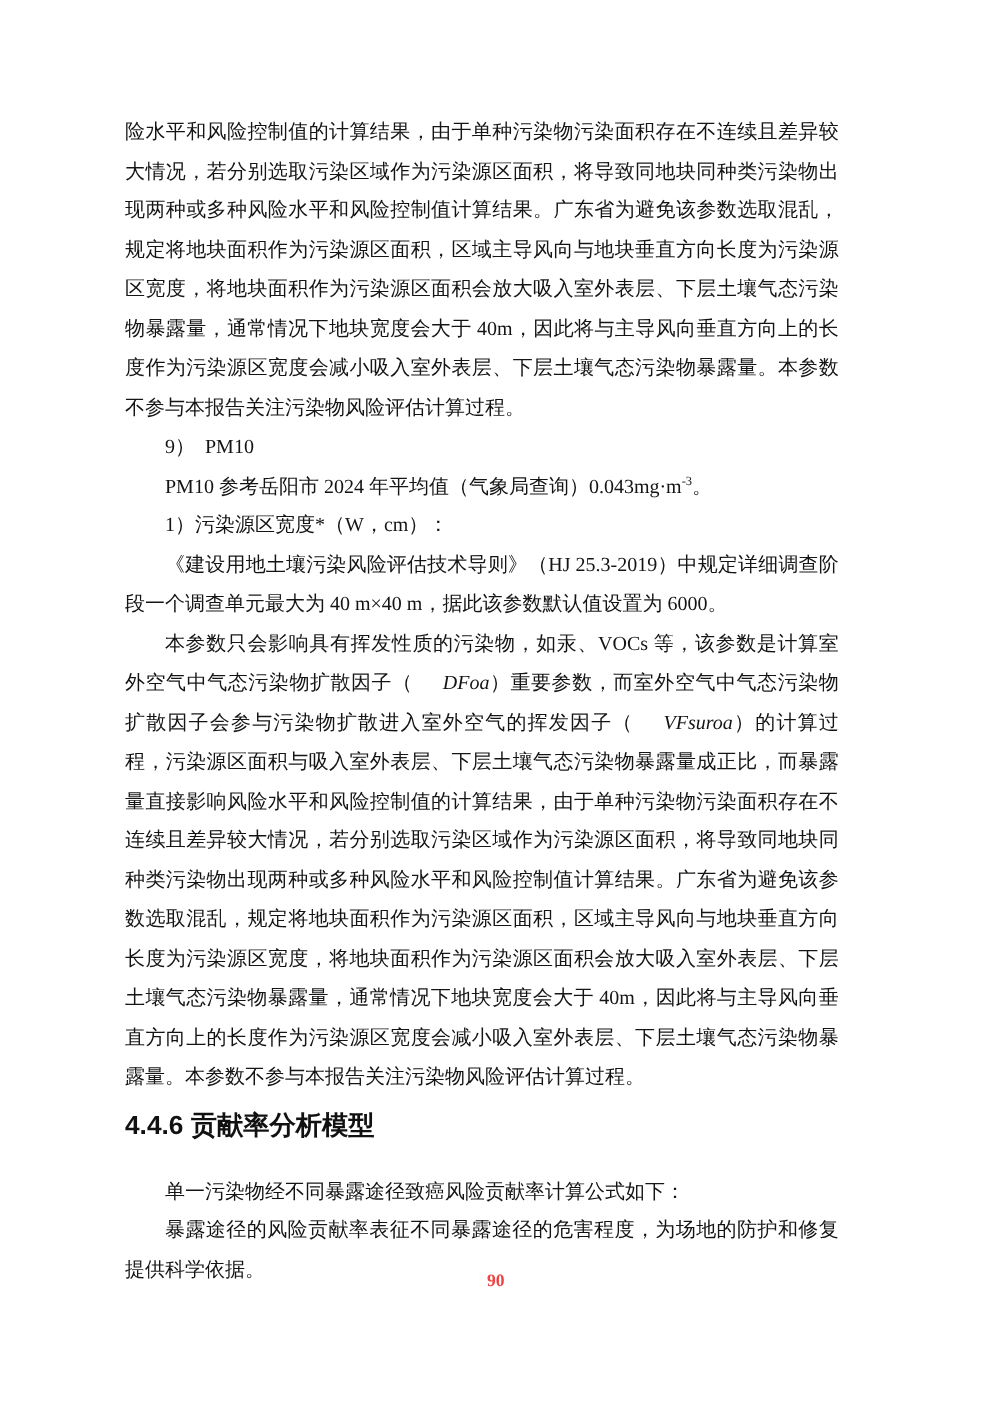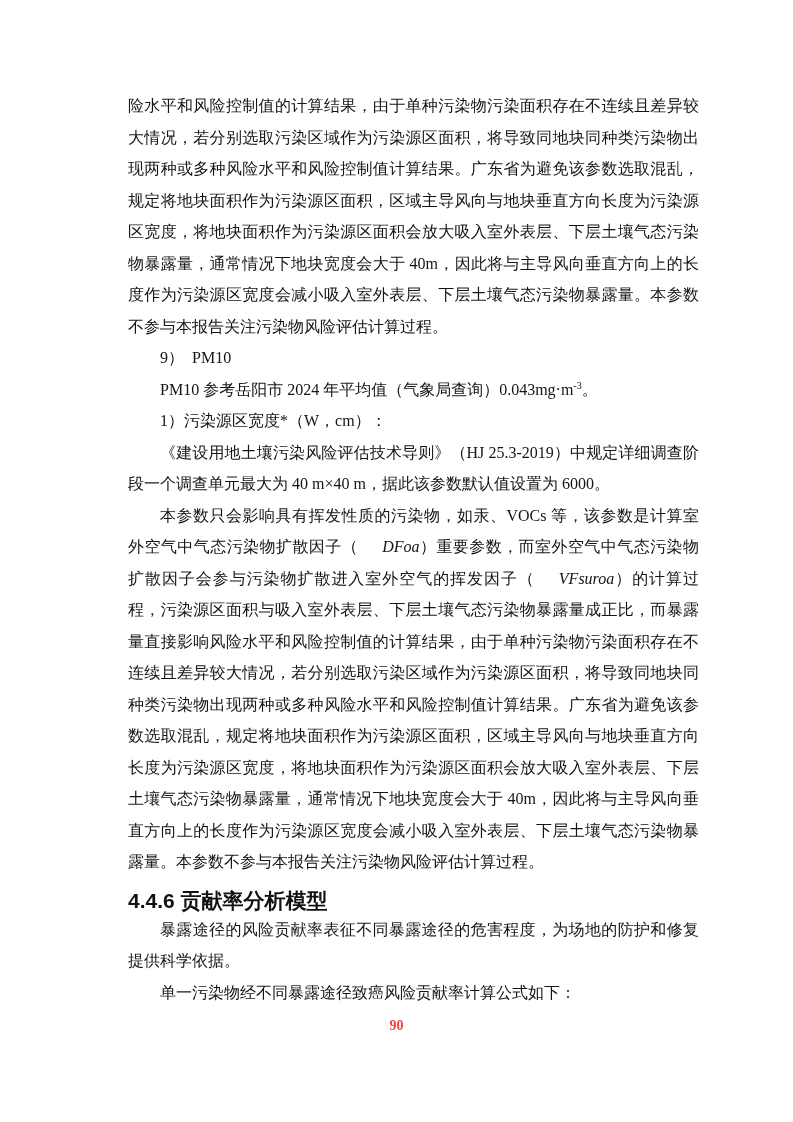--- a/index.html
+++ b/index.html
@@ -11,21 +11,21 @@
     position: relative;
     width: 793px;
     height: 1122px;
     background: #ffffff;
     font-family: "Liberation Serif", serif;
     color: #141414;
     overflow: hidden;
   }
   .content {
     position: absolute;
-    left: 128px;
+    left: 100px;
     top: 90px;
     width: 571px;
     font-size: 16px;
     line-height: 31.5px;
     text-align: justify;
   }
   .content p {
     margin: 0;
     padding: 0;
   }
@@ -38,21 +38,21 @@
   }
   sup {
     font-size: 10px;
     line-height: 0;
   }
   .section-heading {
     font-family: "Liberation Sans", sans-serif;
     font-weight: bold;
     font-size: 21px;
     line-height: 26px;
-    margin: 10px 0 0 0;
+    margin: 10px 0 24px 0;
     padding: 0;
     text-align: left;
     text-indent: 0;
     color: #111111;
   }
   .page-number {
     position: absolute;
     top: 1018px;
     left: 0;
     width: 100%;
@@ -76,20 +76,20 @@
     <p class="indent"><span>PM10 参考岳阳市 2024 年平均值（气象局查询）0.043mg·m</span><sup>-3</sup><span>。</span></p>
 
     <p class="indent">1）污染源区宽度*（W，cm）：</p>
 
     <p class="indent">《建设用地土壤污染风险评估技术导则》（HJ 25.3-2019）中规定详细调查阶段一个调查单元最大为 40 m×40 m，据此该参数默认值设置为 6000。</p>
 
     <p class="indent"><span>本参数只会影响具有挥发性质的污染物，如汞、VOCs 等，该参数是计算室外空气中气态污染物扩散因子（</span><span class="var">DFoa</span><span>）重要参数，而室外空气中气态污染物扩散因子会参与污染物扩散进入室外空气的挥发因子（</span><span class="var">VFsuroa</span><span>）的计算过程，污染源区面积与吸入室外表层、下层土壤气态污染物暴露量成正比，而暴露量直接影响风险水平和风险控制值的计算结果，由于单种污染物污染面积存在不连续且差异较大情况，若分别选取污染区域作为污染源区面积，将导致同地块同种类污染物出现两种或多种风险水平和风险控制值计算结果。广东省为避免该参数选取混乱，规定将地块面积作为污染源区面积，区域主导风向与地块垂直方向长度为污染源区宽度，将地块面积作为污染源区面积会放大吸入室外表层、下层土壤气态污染物暴露量，通常情况下地块宽度会大于 40m，因此将与主导风向垂直方向上的长度作为污染源区宽度会减小吸入室外表层、下层土壤气态污染物暴露量。本参数不参与本报告关注污染物风险评估计算过程。</span></p>
 
     <h2 class="section-heading">4.4.6 贡献率分析模型</h2>
 
+    <p class="indent">单一污染物经不同暴露途径致癌风险贡献率计算公式如下：</p>
+
     <p class="indent">暴露途径的风险贡献率表征不同暴露途径的危害程度，为场地的防护和修复提供科学依据。</p>
-
-    <p class="indent">单一污染物经不同暴露途径致癌风险贡献率计算公式如下：</p>
 
   </div>
 
   <div class="page-number">90</div>
 </div>
 
 </body></html>

